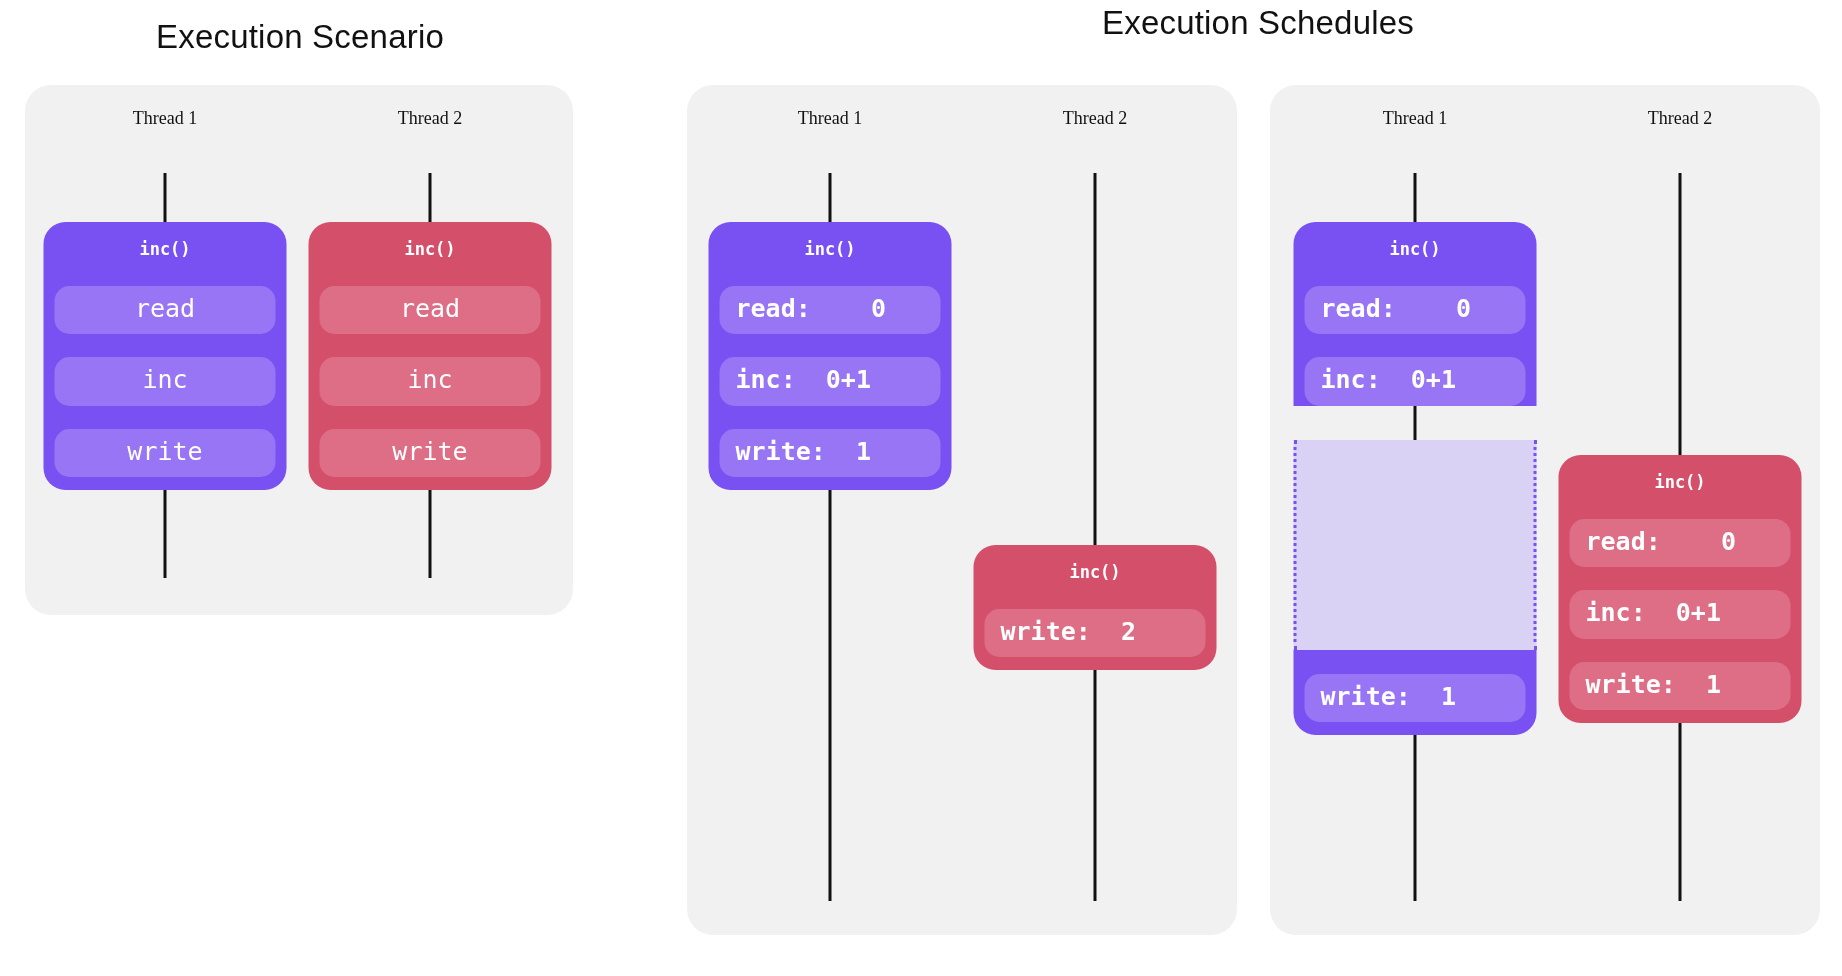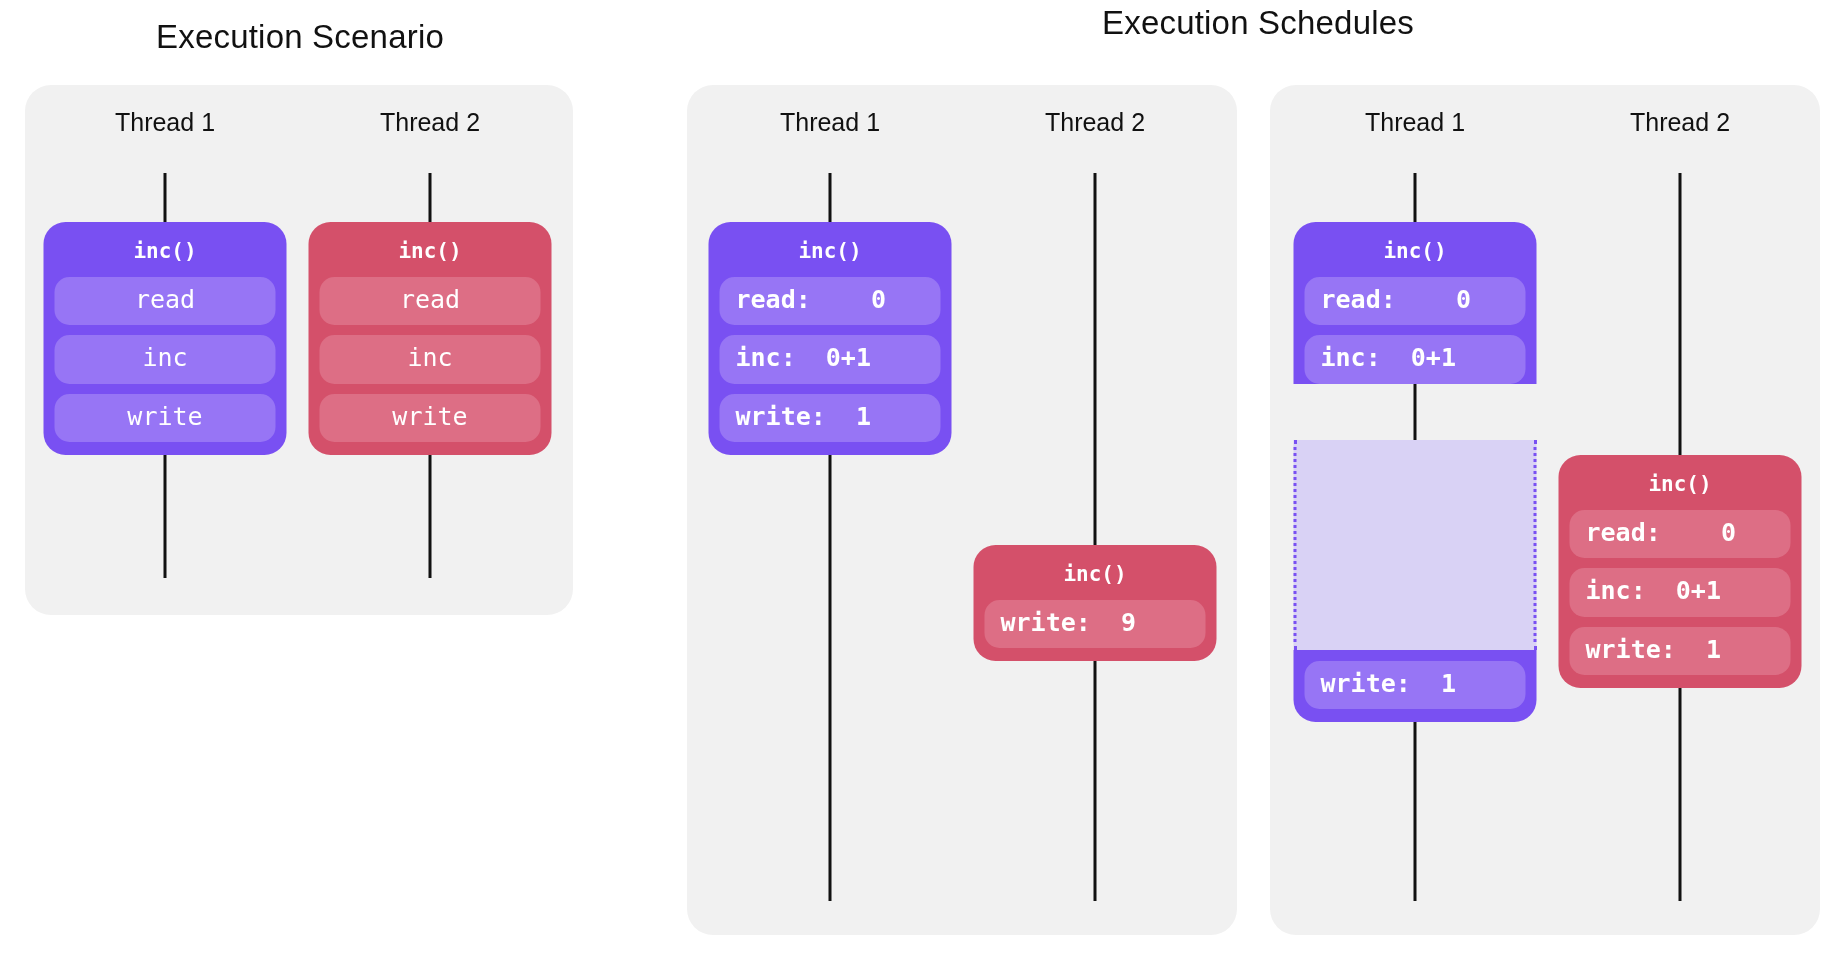--- a/index.html
+++ b/index.html
@@ -22,24 +22,25 @@
   }
 
   .panel {
     position: absolute;
     background: #f1f1f1;
     border-radius: 26px;
   }
 
   .thread-label {
     position: absolute;
-    font-size: 25px;
+    font-size: 18px;
     color: #111111;
     white-space: nowrap;
     transform: translateX(-50%);
+    font-family: Liberation Serif, serif;
   }
 
   .timeline {
     position: absolute;
     width: 3px;
     background: #111111;
     transform: translateX(-50%);
   }
 
   
@@ -50,37 +51,38 @@
     padding: 11px 11px 13px 11px;
     display: flex;
     flex-direction: column;
     gap: 10px;
   }
   .call.purple { background: #7950f2; }
   .call.red    { background: #d4506a; }
 
   .call-title {
     font-family: "DejaVu Sans Mono", "Liberation Mono", monospace;
-    font-size: 21px;
+    font-size: 17px;
     font-weight: bold;
     color: #ffffff;
     text-align: center;
     padding: 6px 0 4px 0;
     letter-spacing: 0px;
   }
 
   .step {
     border-radius: 15px;
     font-family: "DejaVu Sans Mono", "Liberation Mono", monospace;
     font-size: 25px;
     color: #ffffff;
     padding: 10px 16px 12px 16px;
     white-space: pre;
     text-align: center;
     line-height: 1.05;
+    margin-top: 13px;
   }
   .call.purple .step { background: #9775f5; }
   .call.red    .step { background: #dd6e85; }
   .step.kv { text-align: left; font-weight: bold; }
 
   
   .pause-region {
     position: absolute;
     transform: translateX(-50%);
     background: #d9d2f5;
@@ -134,21 +136,21 @@
 
   <div class="call purple" style="left:830px; top:222px; width:243px;">
     <div class="call-title">inc()</div>
     <div class="step kv">read:    0</div>
     <div class="step kv">inc:  0+1</div>
     <div class="step kv">write:  1</div>
   </div>
 
   <div class="call red" style="left:1095px; top:545px; width:243px;">
     <div class="call-title">inc()</div>
-    <div class="step kv">write:  9</div>
+    <div class="step kv">write:  2</div>
   </div>
 
   <div class="panel" style="left:1270px; top:85px; width:550px; height:850px;">
   </div>
 
   <div class="thread-label" style="left:1415px; top:108px;">Thread 1</div>
   <div class="thread-label" style="left:1680px; top:108px;">Thread 2</div>
 
   <div class="timeline" style="left:1415px; top:173px; height:728px;"></div>
   <div class="timeline" style="left:1680px; top:173px; height:728px;"></div>

